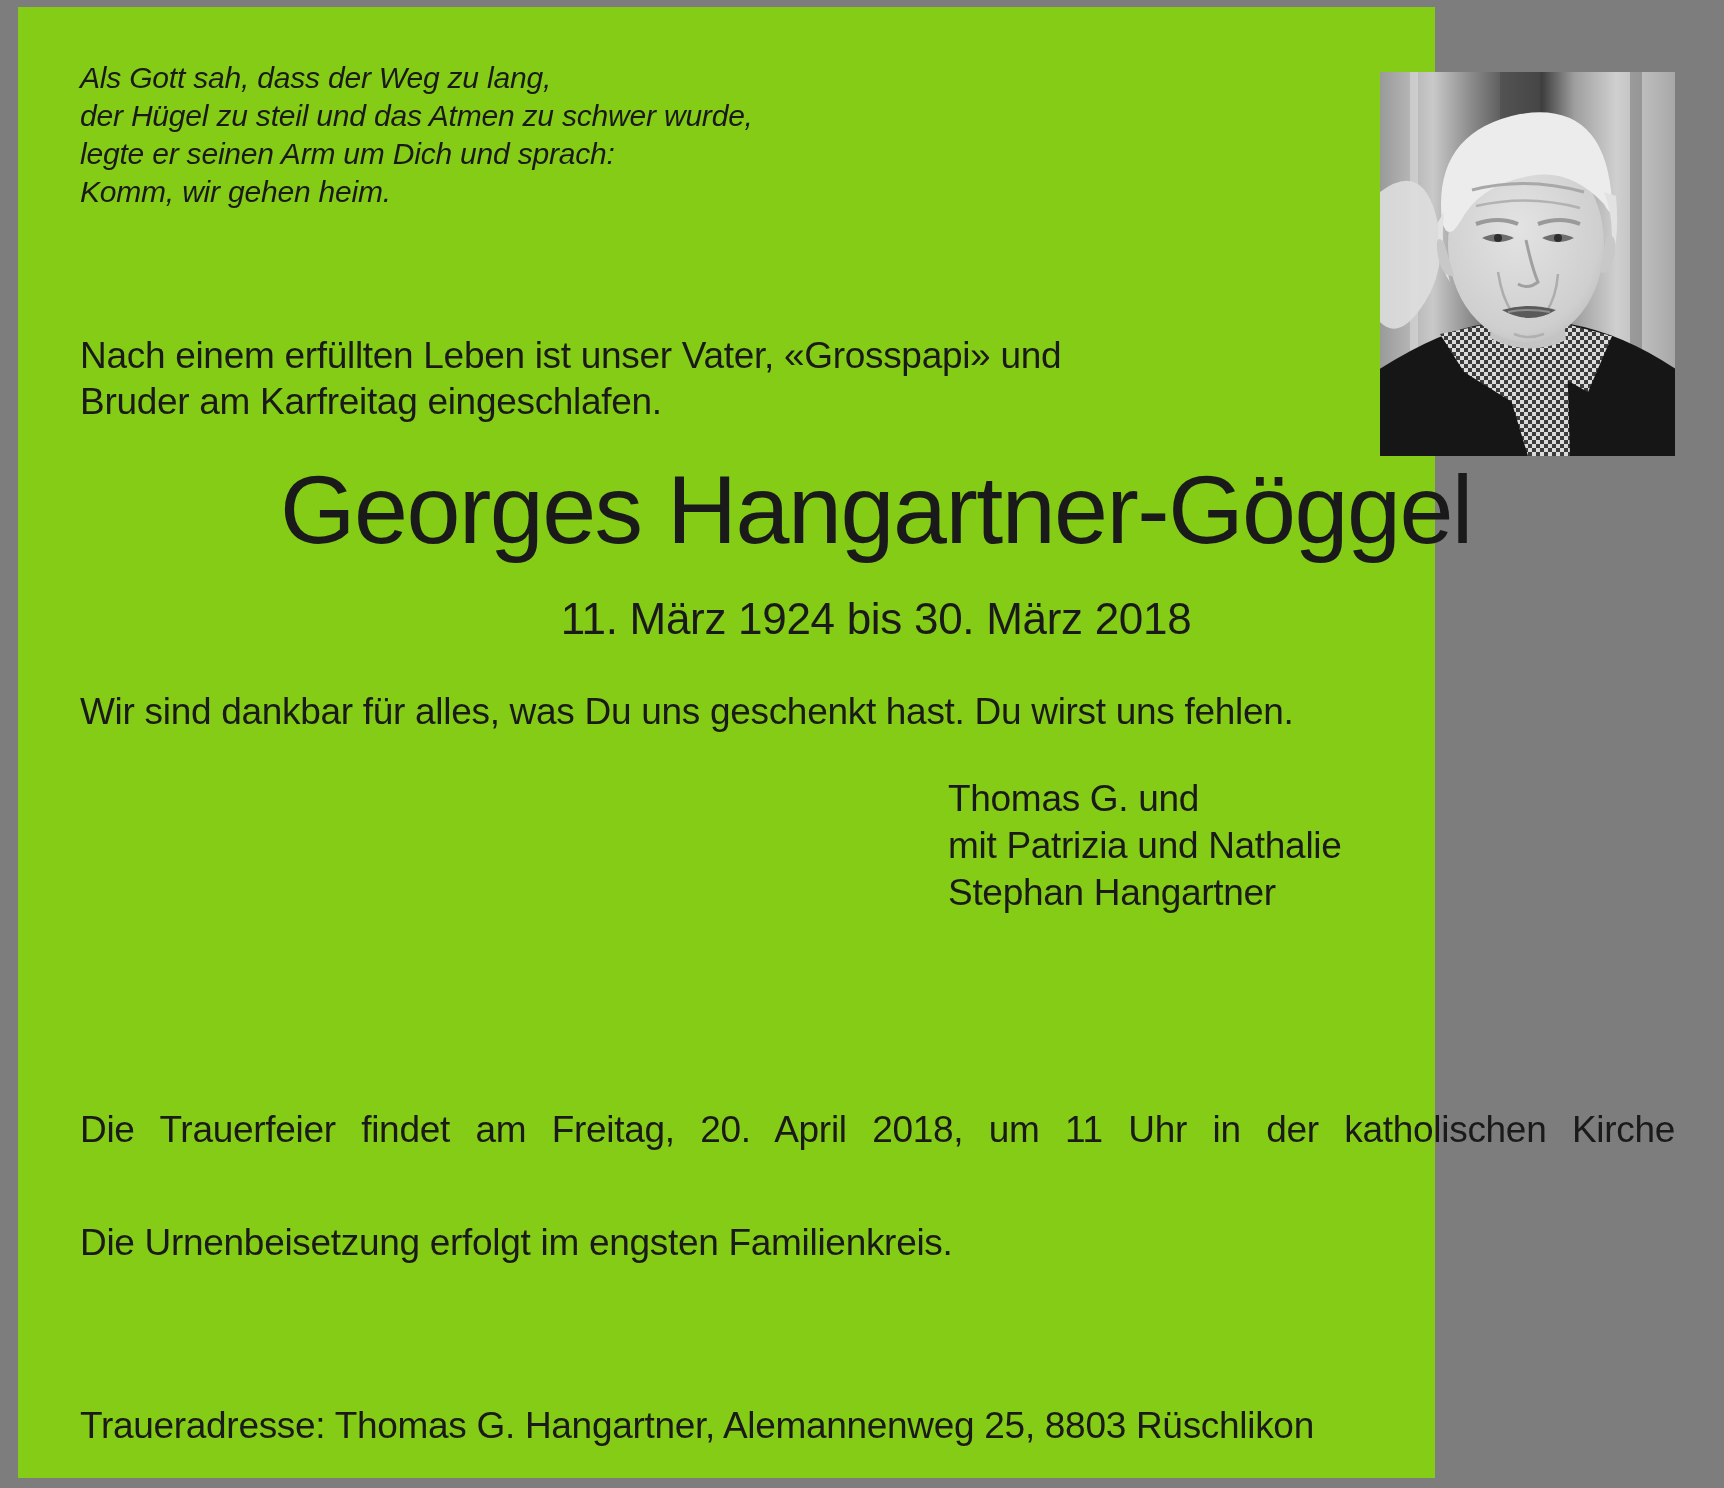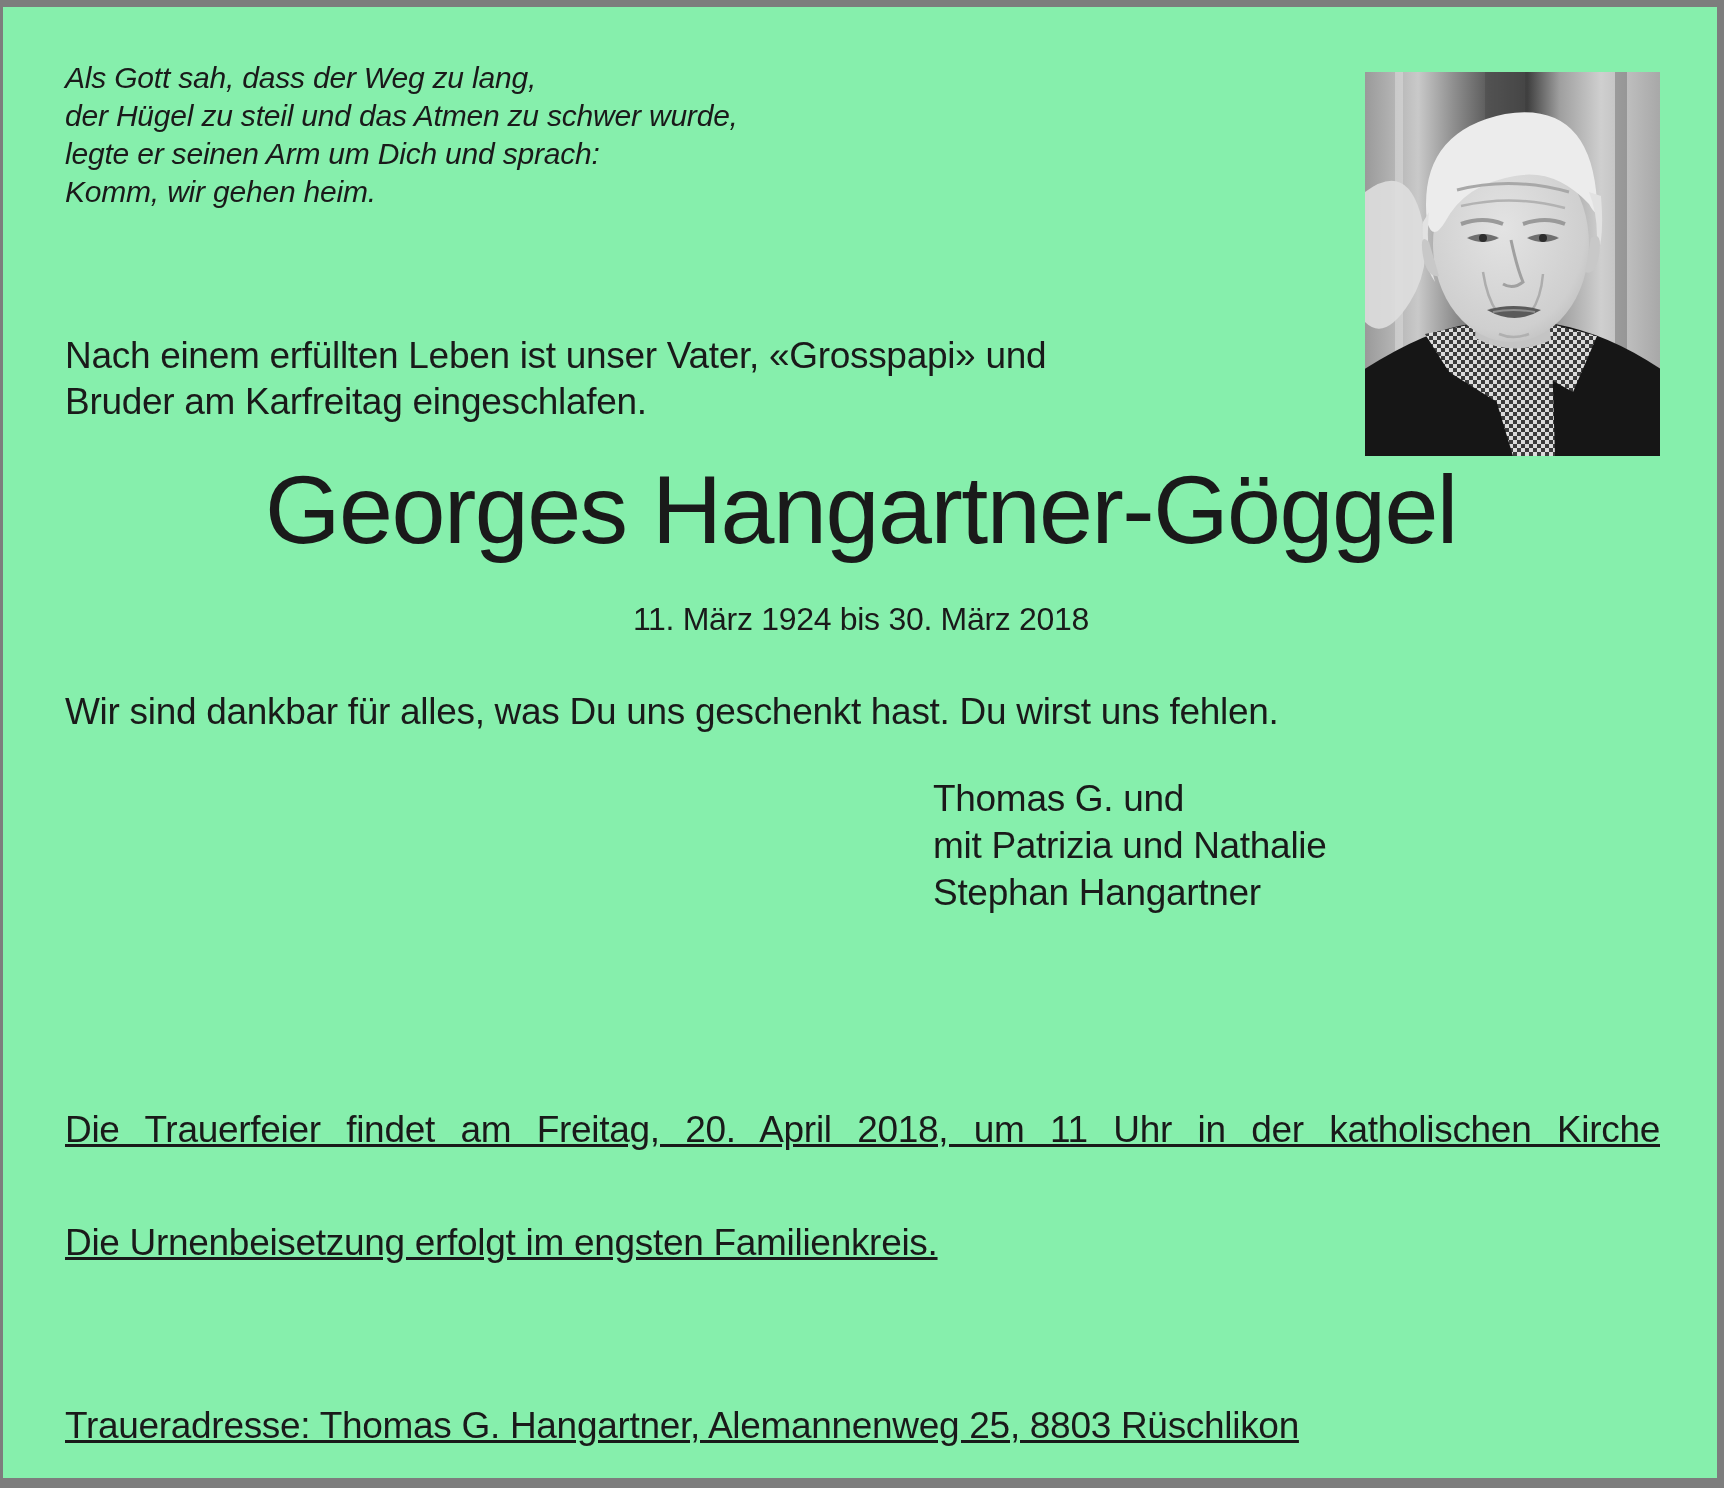--- a/index.html
+++ b/index.html
@@ -6,22 +6,22 @@
   body{
     width:1724px;height:1488px;
     background:#7d7d7d;
     font-family:"Liberation Sans",sans-serif;
     color:#1a1a1a;
     position:relative;
     overflow:hidden;
   }
   .page{
     position:absolute;
-    left:3px;top:7px;width:1714px;height:1471px;
-    background:#86efac;
+    left:18px;top:7px;width:1417px;height:1471px;
+    background:#84cc16;
   }
   .abs{position:absolute;}
   .poem{
     left:62px;top:52px;
     font-style:italic;
     font-size:30px;line-height:38px;
     letter-spacing:-0.2px;
     white-space:nowrap;
   }
   .announcement{
@@ -34,42 +34,42 @@
   .name-line{
     left:62px;top:450px;width:1592px;
     text-align:center;
     font-size:97px;line-height:106px;
     letter-spacing:-1.5px;
     white-space:nowrap;
   }
   .dates-line{
     left:62px;top:588px;width:1592px;
     text-align:center;
-    font-size:32px;line-height:48px;
+    font-size:44px;line-height:48px;
     letter-spacing:-0.3px;
     white-space:nowrap;
   }
   .tribute{
     left:62px;top:682px;
     font-size:37px;line-height:46px;
     letter-spacing:-0.3px;
     white-space:nowrap;
   }
   .mourners{
     left:930px;top:768px;
     font-size:37px;line-height:47px;
     letter-spacing:-0.3px;
     white-space:nowrap;
   }
   .para{
     left:62px;width:1595px;
     font-size:37px;line-height:46px;
     letter-spacing:-0.3px;
   }
-  .para .line{display:block;text-decoration:underline;}
+  .para .line{display:block;}
   .para .line.just{
     text-align:justify;
     text-align-last:justify;
     text-justify:inter-word;
     white-space:normal;
   }
   .p-funeral{top:1100px;}
   .p-burial{top:1213px;}
   .p-donation{top:1280px;}
   .p-address{top:1396px;}

